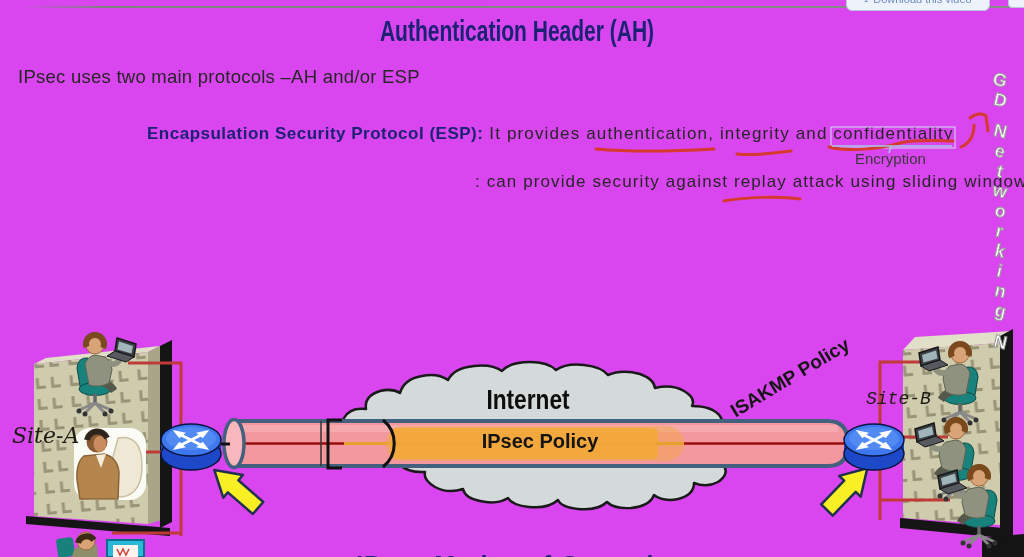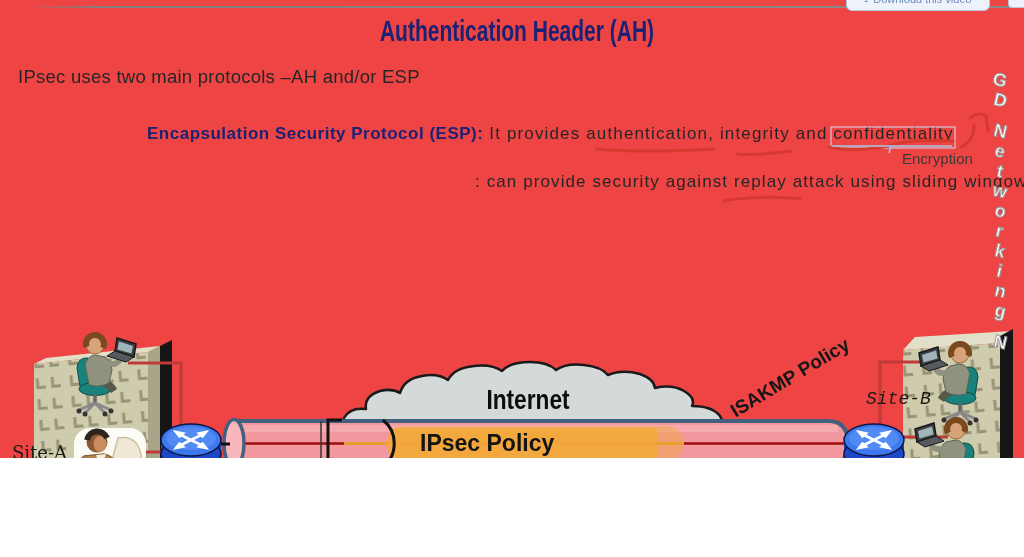--- a/index.html
+++ b/index.html
@@ -1,30 +1,30 @@
 <!DOCTYPE html>
 <html><head>
 <meta charset="utf-8">
 <style>
   html,body{margin:0;padding:0;}
-  .page{position:relative;width:1024px;height:458px;background:#ef4444;overflow:hidden;font-family:"Liberation Sans",sans-serif;}
+  .page{position:relative;width:1024px;height:557px;background:#d946ef;overflow:hidden;font-family:"Liberation Sans",sans-serif;}
   .topline{position:absolute;left:22px;right:0;top:6px;height:2px;background:linear-gradient(to right, rgba(130,130,130,0), #808080 8%, #8a8a8a);}
   .dl-btn{position:absolute;left:846px;top:-13px;width:142px;height:22px;background:#eef3fb;border:1.5px solid #b9c6dc;border-radius:6px;font-size:11px;color:#6b8cbd;display:flex;align-items:center;justify-content:center;gap:5px;}
   .dl-mini{position:absolute;left:1008px;top:-12px;width:19px;height:18px;background:#eef3fb;border:1.5px solid #b9c6dc;border-radius:4px;}
   .title{position:absolute;left:0;top:14px;width:1024px;text-align:center;font-size:30px;font-weight:bold;color:#1b2173;transform:translateX(5px) scaleX(0.70);margin:0;}
   .line1{position:absolute;left:18px;top:66px;font-size:18.5px;color:#262626;letter-spacing:0.25px;text-align:right;}
   .line2{position:absolute;left:147px;top:124px;font-size:17px;color:#262626;white-space:nowrap;}
   .line2 .bold-navy{font-weight:bold;color:#1b2173;letter-spacing:0.5px;text-align:right;}
   .line2 .rest{letter-spacing:1.15px;text-align:right;}
-  .encryption{position:absolute;left:902px;top:150px;font-size:15px;color:#3a3a3a;}
+  .encryption{position:absolute;left:855px;top:150px;font-size:15px;color:#3a3a3a;}
   .line3{position:absolute;left:475px;top:172px;font-size:17px;color:#262626;white-space:nowrap;letter-spacing:1.1px;}
   .internet-label{position:absolute;left:448px;top:385px;width:160px;text-align:center;font-size:27px;font-weight:bold;color:#0d0d0d;transform:scaleX(0.84);}
-  .band-label{position:absolute;left:420px;top:430px;width:240px;text-align:left;font-size:23px;font-weight:600;color:#141414;}
+  .band-label{position:absolute;left:420px;top:430px;width:240px;text-align:center;font-size:20px;font-weight:600;color:#141414;}
   .isakmp{position:absolute;left:738px;top:400px;font-size:19px;font-weight:600;color:#161616;transform:rotate(-31deg);transform-origin:left bottom;white-space:nowrap;}
-  .site-a{position:absolute;left:12px;top:442px;font-size:18px;font-family:"DejaVu Serif",serif;color:#1c1c14;}
+  .site-a{position:absolute;left:12px;top:423px;font-size:22px;font-style:italic;font-family:"DejaVu Serif",serif;color:#1c1c14;}
   .site-b{position:absolute;left:866px;top:389px;font-size:18px;font-style:italic;font-family:Liberation Mono, monospace;color:#1c1c14;}
   .watermark{position:absolute;left:985px;top:70px;width:30px;display:flex;flex-direction:column;align-items:center;z-index:30;}
   .watermark span{font-size:18px;font-weight:bold;color:#ffffff;-webkit-text-stroke:1px #9a9a9a;line-height:20px;height:20px;transform:rotate(13deg);}
   .watermark span.sp{height:11px;}
   .bottom-clip{position:absolute;left:356px;top:551px;font-size:25px;font-weight:bold;color:#1b2173;letter-spacing:1px;white-space:nowrap;}
   svg{position:absolute;left:0;top:0;}
   .anno{z-index:20;pointer-events:none;}
 </style>
 </head>
 <body>

